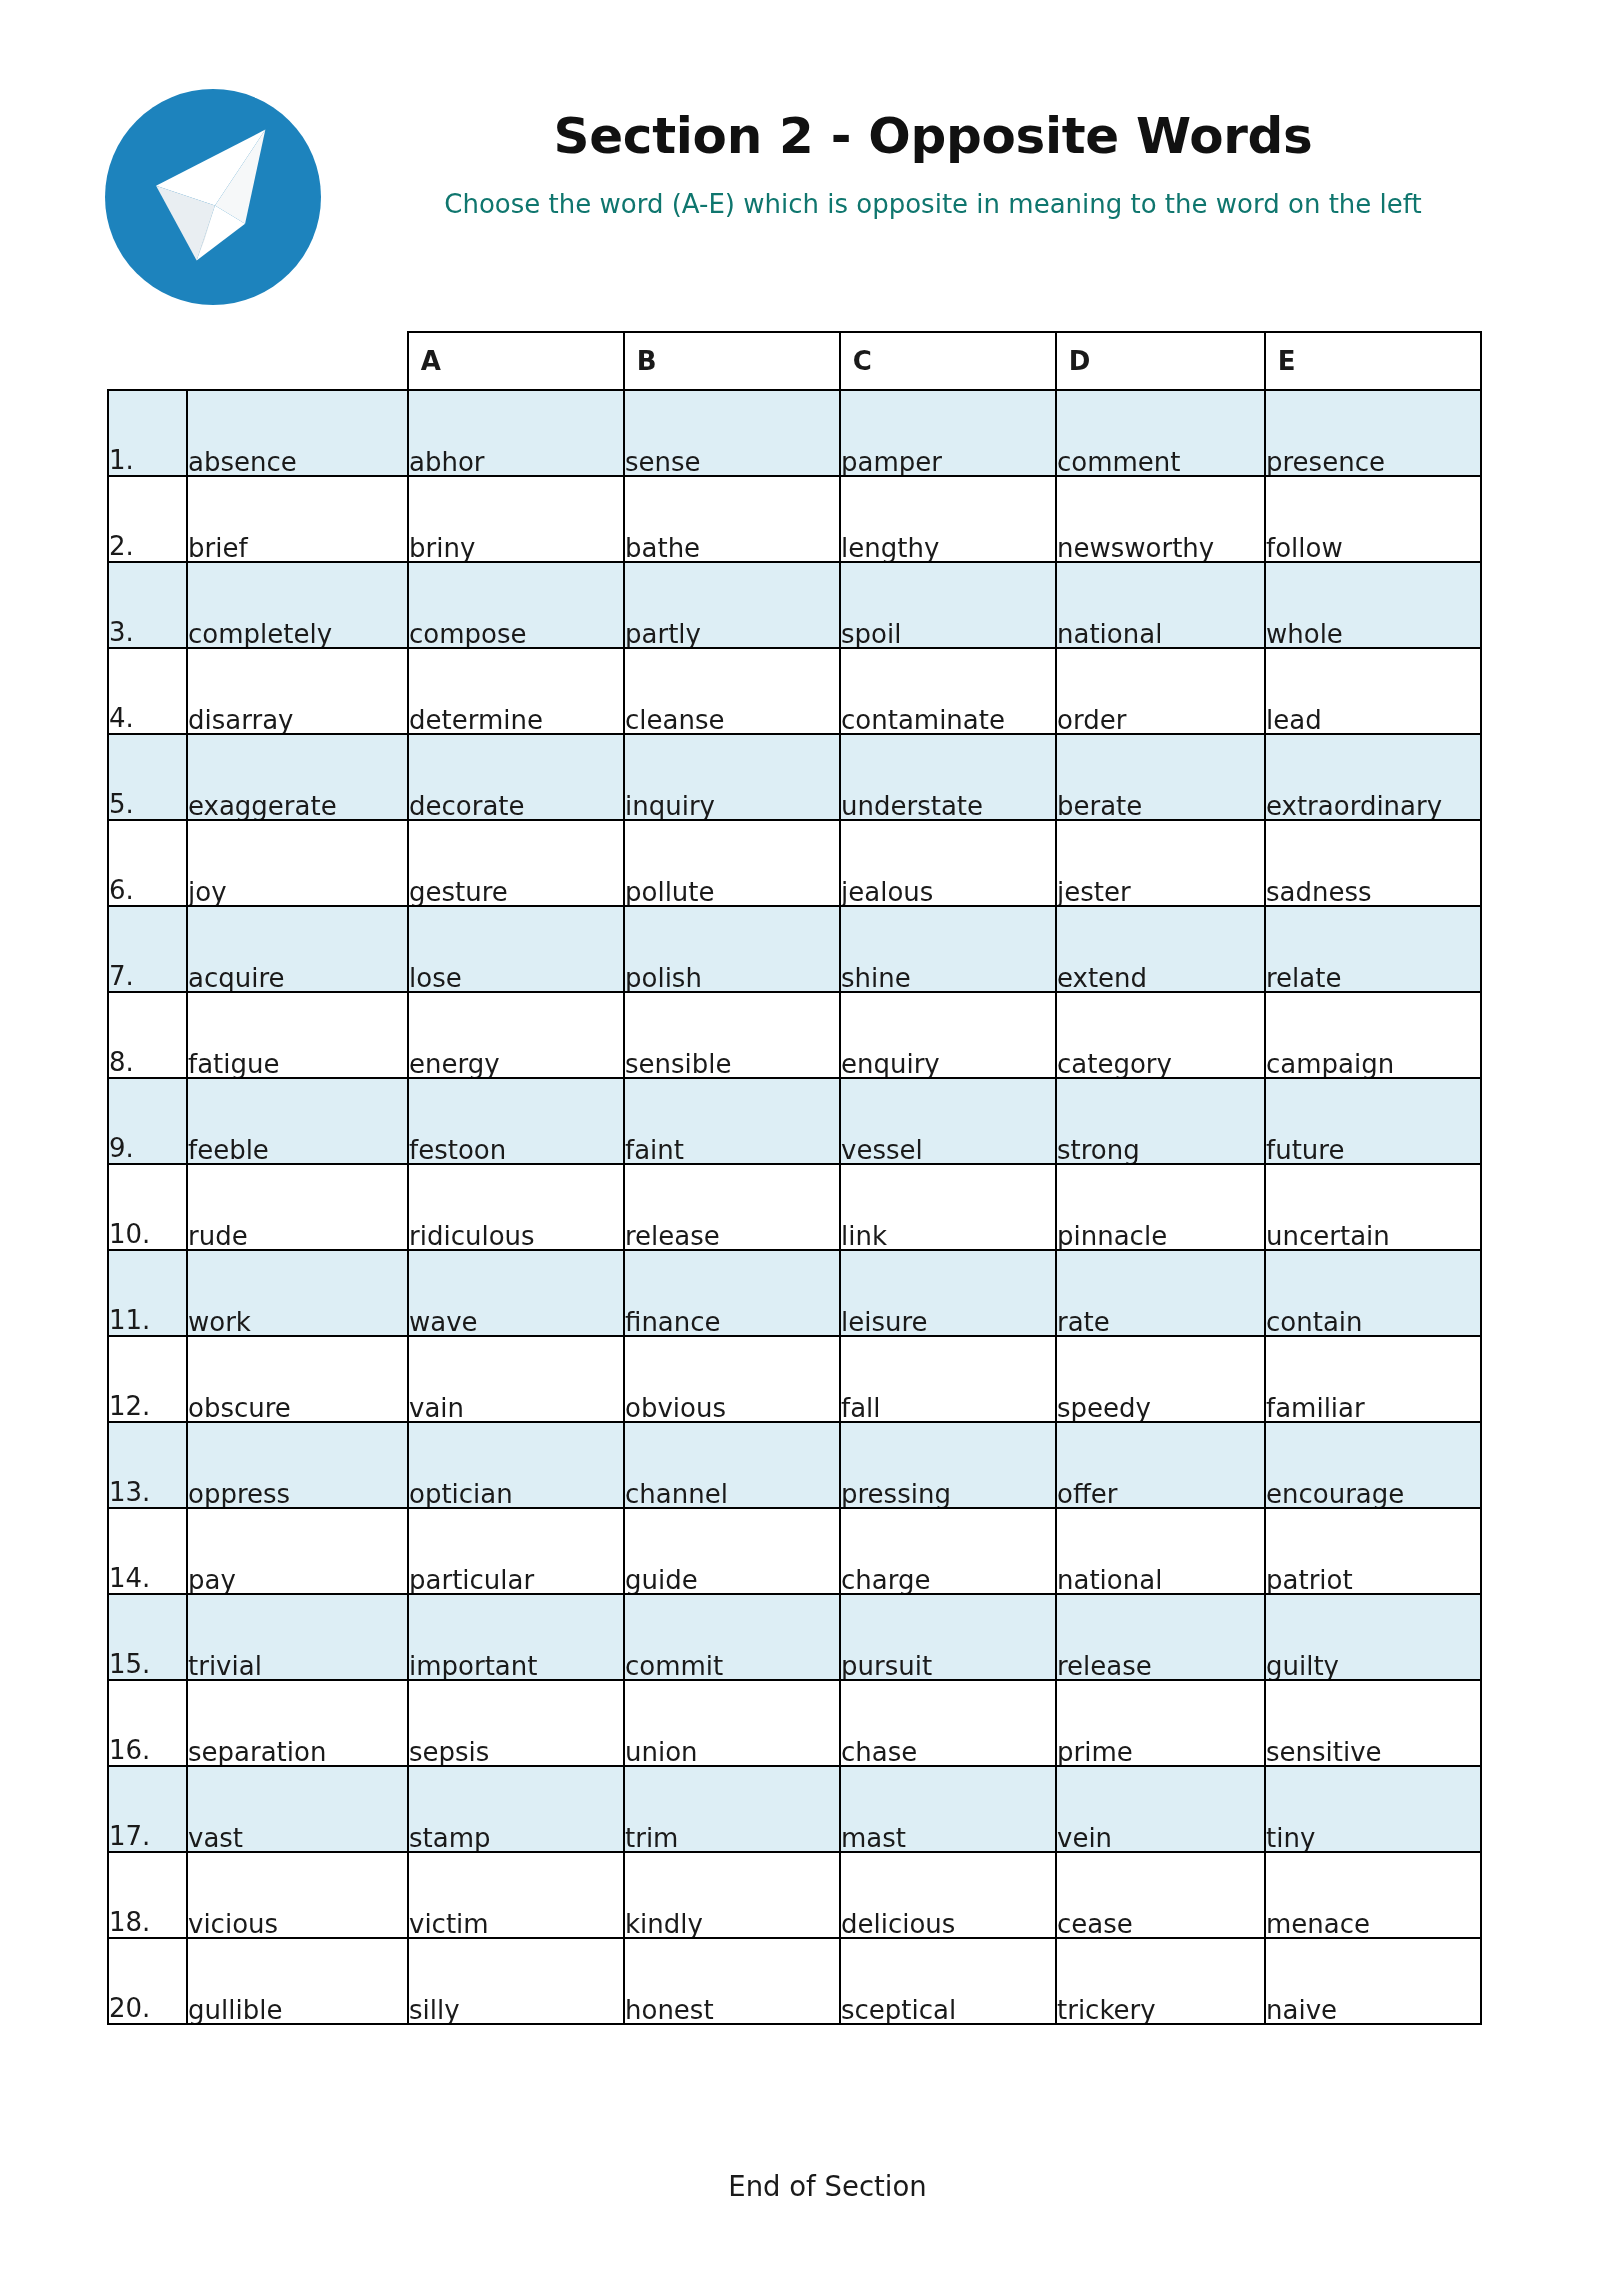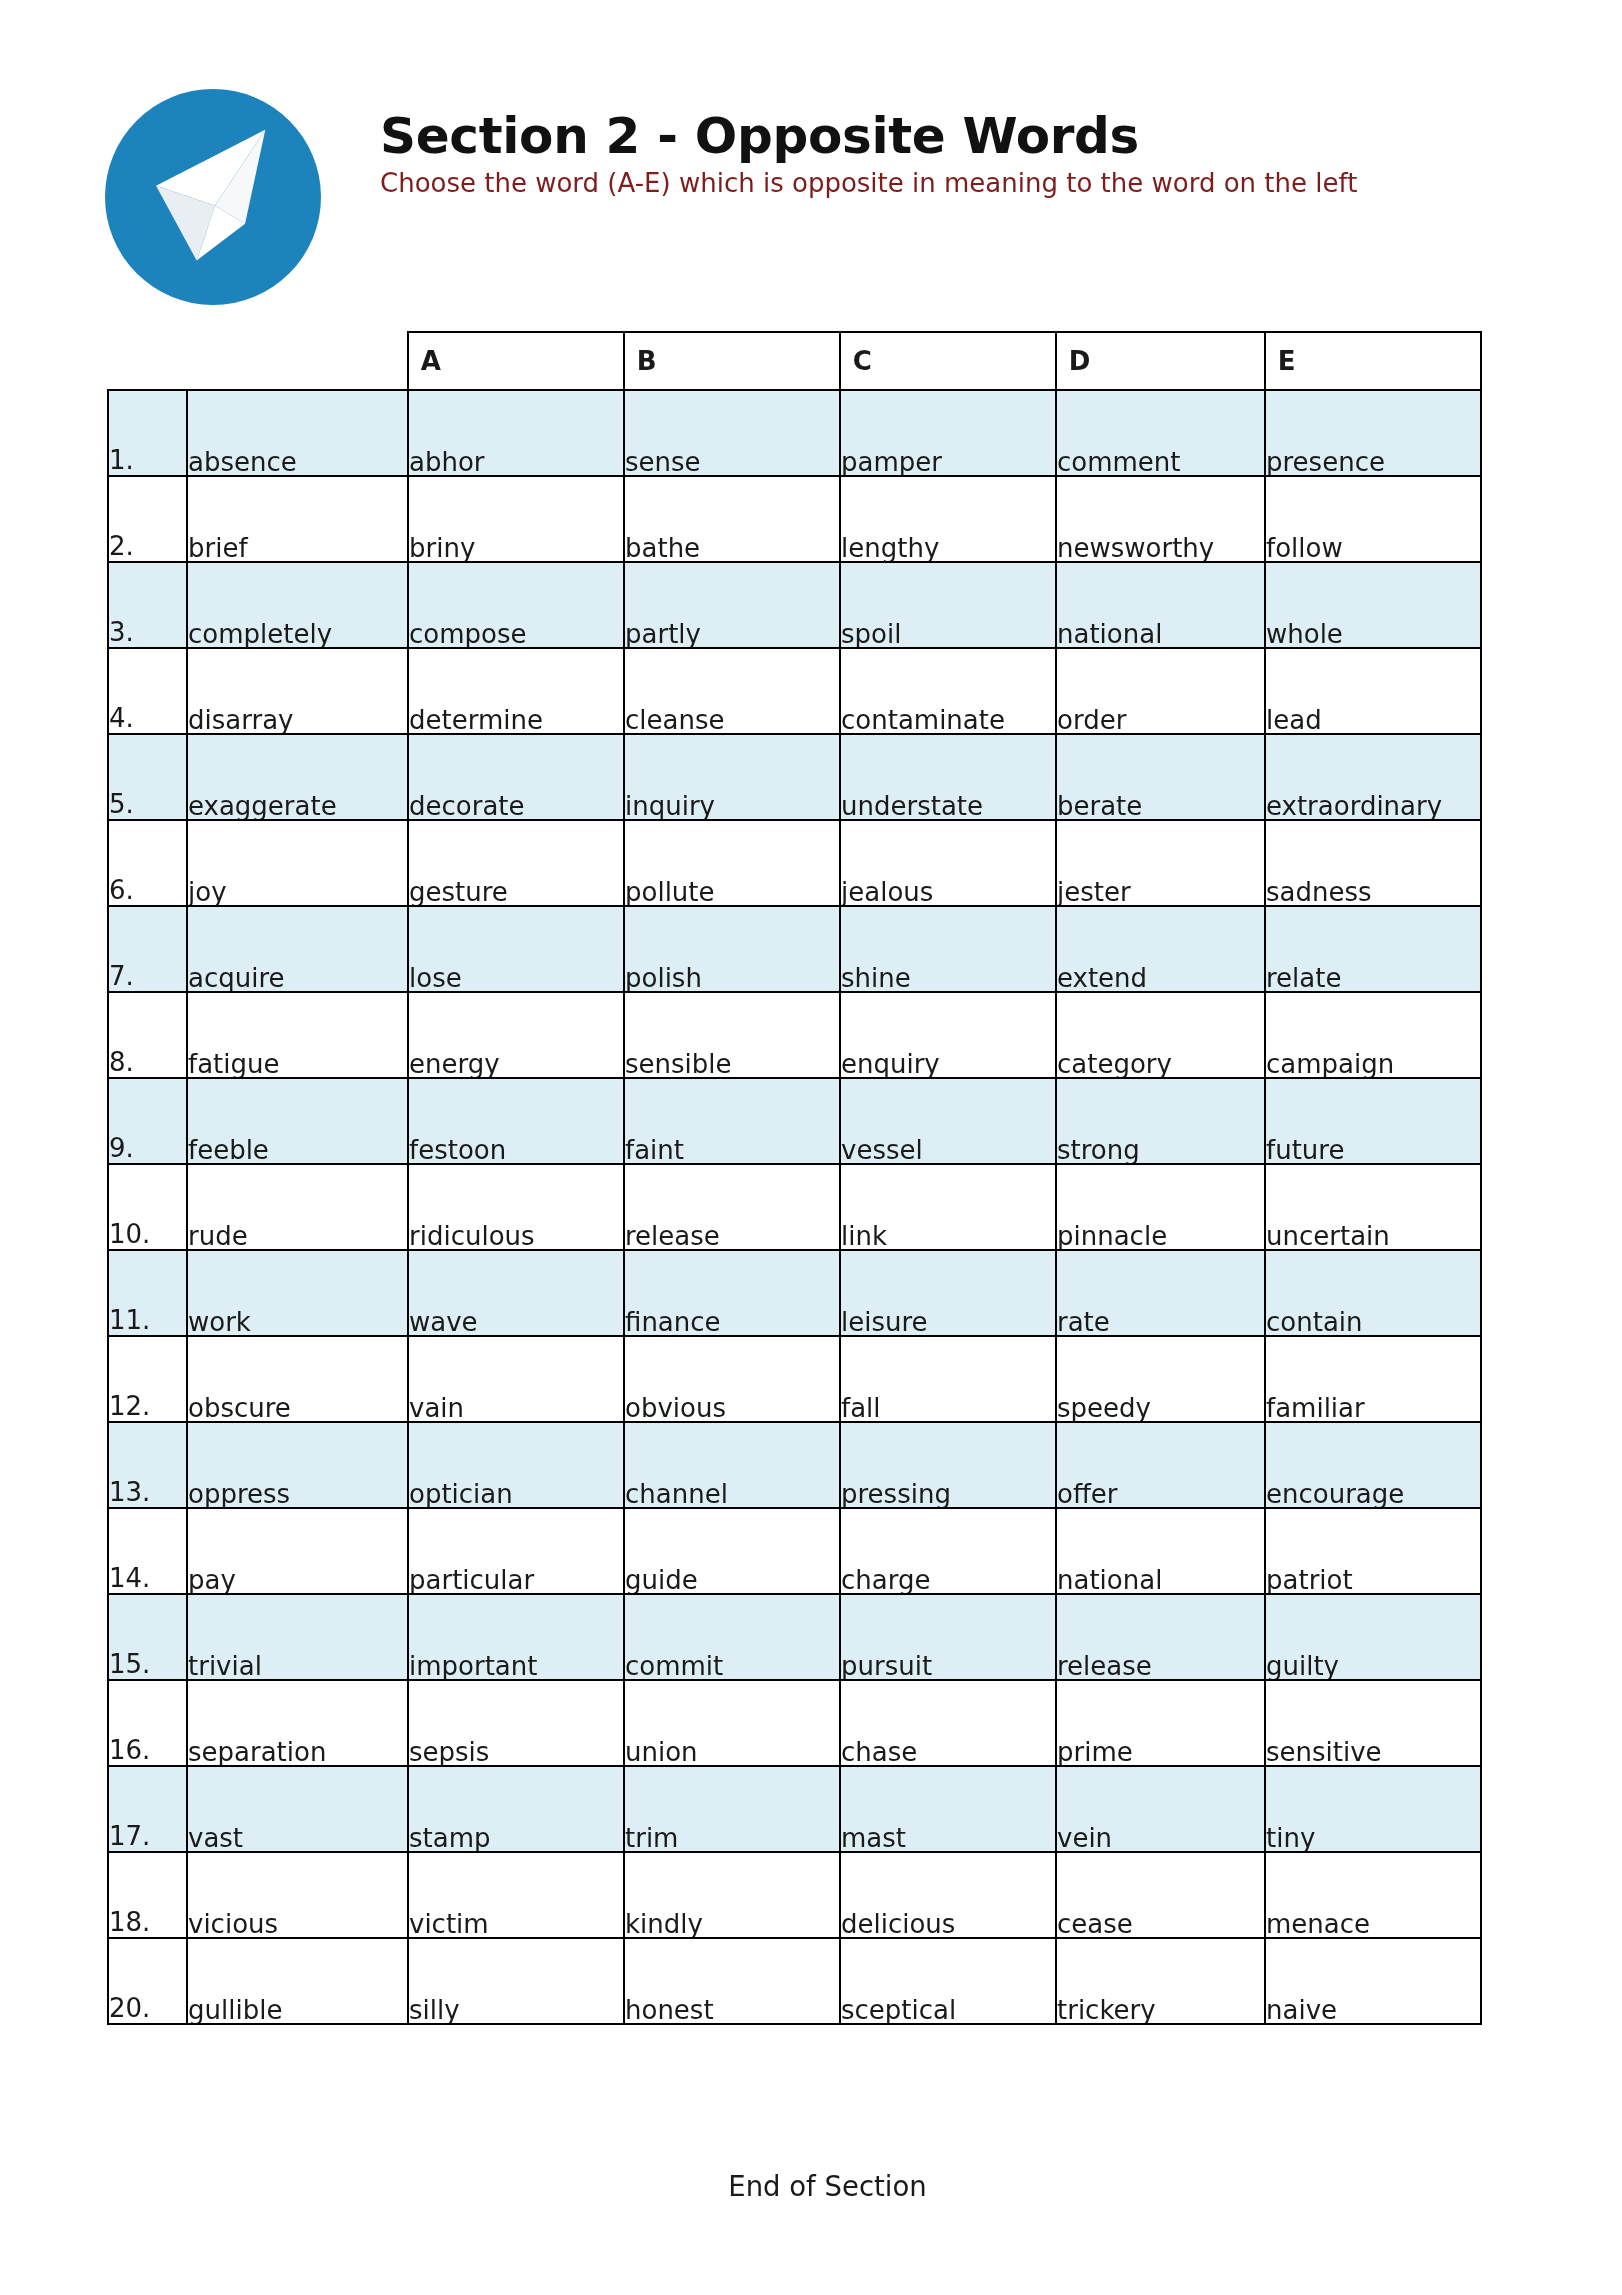--- a/index.html
+++ b/index.html
@@ -23,20 +23,21 @@
     box-sizing: border-box;
   }
 
   
   .header {
     position: absolute;
     left: 105px;
     top: 79px;
     width: 1381px;
     height: 216px;
+    text-align: center;
   }
   .logo {
     position: absolute;
     left: 0;
     top: 9.8px;
     width: 216px;
     height: 216px;
   }
   .logo-circle {
     position: absolute;
@@ -59,24 +60,24 @@
   .doc-title {
     font-size: 50px;
     font-weight: bold;
     letter-spacing: -0.3px;
     line-height: 1.1;
     color: #111111;
     margin: 0;
     white-space: nowrap;
   }
   .doc-subtitle {
-    margin-top: 3px;
+    margin-top: 24px;
     font-size: 26px;
     line-height: 1.25;
-    color: #7f1d1d;
+    color: #0f766e;
     white-space: nowrap;
   }
 
   
   .sheet {
     position: absolute;
     left: 107px;
     top: 331px;
     width: 1373px;
   }

